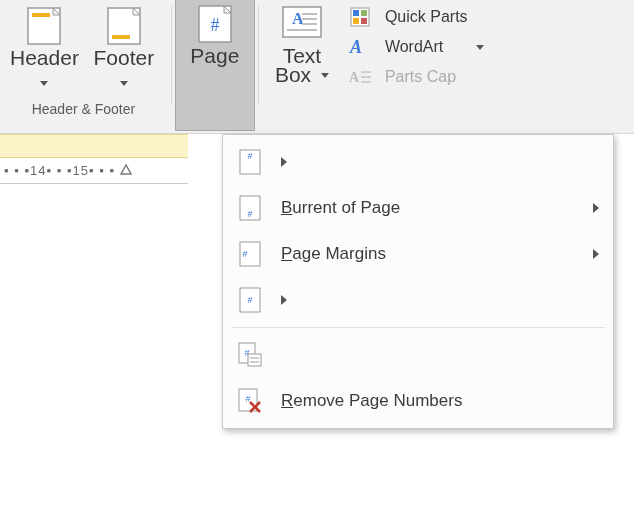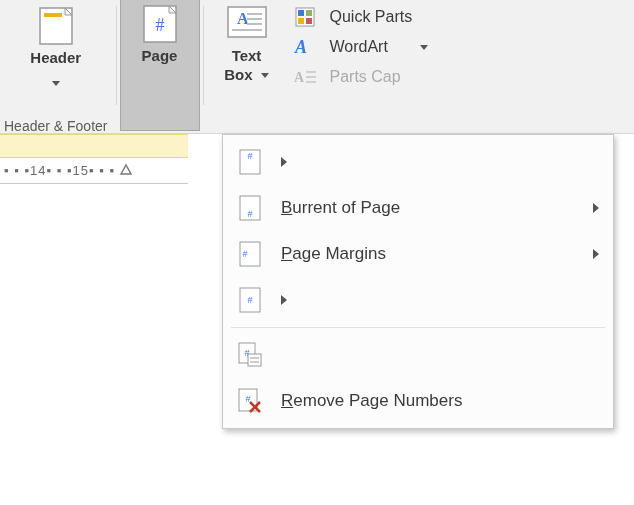--- a/index.html
+++ b/index.html
@@ -48,49 +48,48 @@
   }
   .big-icon {
     width: 40px;
     height: 40px;
     margin-bottom: 2px;
     display: flex;
     align-items: center;
     justify-content: center;
   }
   .big-label {
-    font-size: 15px;
+    font-size: 21px;
     line-height: 19px;
     color: #3b3b3b;
     text-align: center;
     min-height: 38px;
     display: flex;
     flex-direction: column;
     align-items: center;
     justify-content: space-between;
-    font-weight: bold;
   }
   .big-label .line2 {
     display: inline-flex;
     align-items: center;
     gap: 2px;
   }
   .drop-tri {
     width: 0; height: 0;
     border-left: 4px solid transparent;
     border-right: 4px solid transparent;
     border-top: 5px solid #555;
     display: inline-block;
     margin-top: 1px;
   }
   .group-label {
     font-size: 14px;
     color: #5b5b5b;
     margin-top: auto;
-    padding-bottom: 0;
+    padding-bottom: 17px;
   }
   .separator {
     width: 1px;
     background: #d7d7d7;
     margin: 6px 4px 28px 4px;
     align-self: stretch;
   }
   
   .small-group {
     display: flex;
@@ -188,20 +187,35 @@
           </svg>
         </div>
         <div class="big-label">
           <span>Header</span>
           <span class="line2">
               <span class="drop-tri"></span>
             </span>
         </div>
       </div>
 
+      <div class="big-button">
+        <div class="big-icon">
+          <svg width="34" height="38" viewBox="0 0 34 38">
+            <rect x="1" y="1" width="32" height="36" fill="#fff" stroke="#9a9a9a" stroke-width="1.5"></rect>
+            <polygon points="26,1 33,8 26,8" fill="#f3f3f3" stroke="#9a9a9a" stroke-width="1"></polygon>
+            <rect x="5" y="28" width="18" height="4" fill="#f2b01e"></rect>
+          </svg>
+        </div>
+        <div class="big-label">
+          <span>Footer</span>
+          <span class="line2">
+              <span class="drop-tri"></span>
+            </span>
+        </div>
+      </div>
 
     </div>
     <div class="group-label">Header &amp; Footer</div>
   </div>
 
   <div class="separator"></div>
 
   <div class="big-button active" style="height:130px;">
     <div class="big-icon">
       <svg width="34" height="38" viewBox="0 0 34 38">

